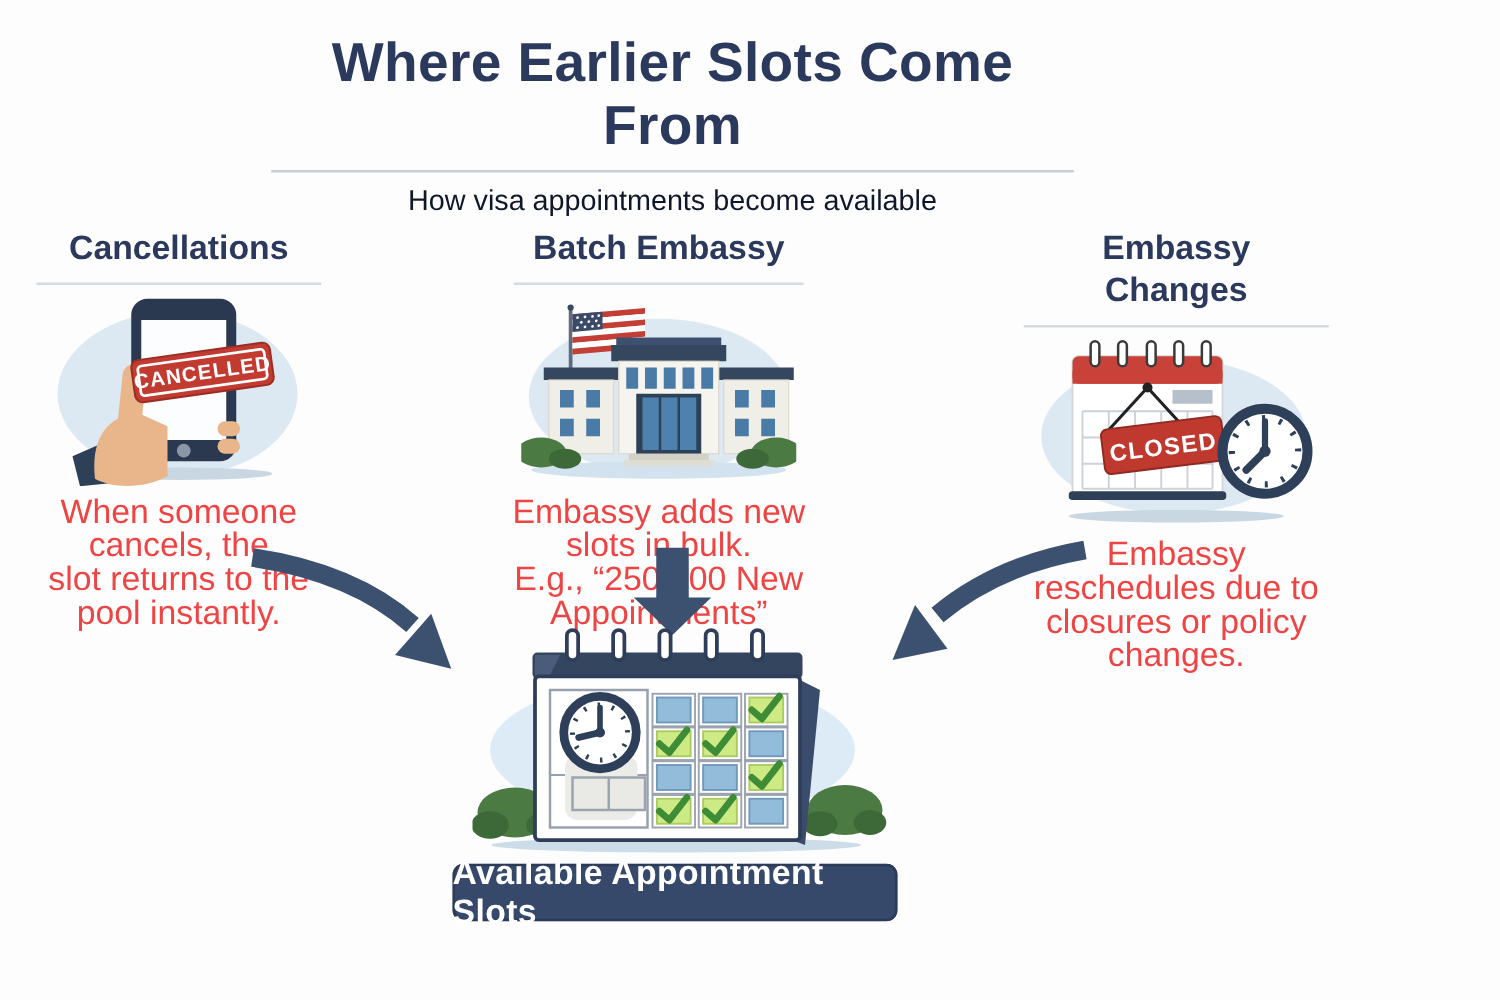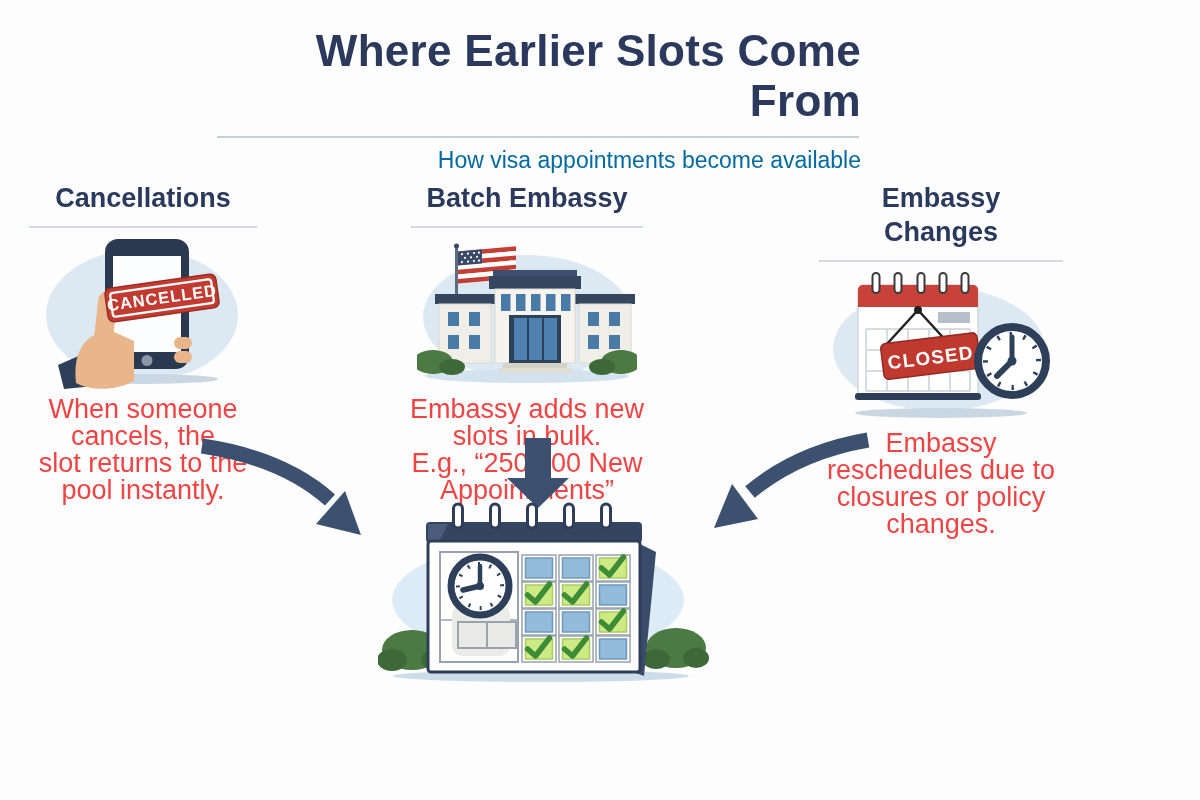--- a/index.html
+++ b/index.html
@@ -1,23 +1,23 @@
 <!DOCTYPE html>
 <html><head>
 <meta charset="utf-8">
 <style>
   html,body{margin:0;padding:0;}
   .canvas{
     position:relative;width:1200px;height:800px;background:#fdfdfd;overflow:hidden;
     font-family:"Liberation Sans",sans-serif;color:#2b3a5c;
   }
-  .header{position:absolute;left:215px;top:26px;width:646px;text-align:right;}
+  .header{position:absolute;left:215px;top:26px;width:646px;text-align:center;}
   .title{margin:0;font-size:44px;font-weight:700;letter-spacing:0.3px;color:#2b3a5c;}
   .title-divider{height:2px;background:#c7cfd9;margin:10px 2px 9px;}
-  .subtitle{margin:0;font-size:23px;font-weight:500;color:#0369a1;}
+  .subtitle{margin:0;font-size:23px;font-weight:500;color:#0f172a;}
 
   .column{position:absolute;top:170px;text-align:center;}
   .col-1{left:23px;width:240px;}
   .col-2{left:405px;width:244px;}
   .col-3{left:813px;width:256px;}
   .col-heading{margin:11px;font-size:27px;line-height:34px;font-weight:700;color:#2b3a5c;}
   .col-underline{height:2px;background:#d5dbe2;margin:3px 6px 3px;}
   .col-illustration{display:block;margin:2px auto 0;}
   .col-desc{margin:7px 0 0;font-size:27px;line-height:27px;color:#ef4444;}
 
@@ -273,14 +273,17 @@
         <path d="M223.5,76 L231.5,83 L245.5,65"></path>
         <path d="M149.5,103 L157.5,110 L171.5,92"></path>
         <path d="M186.5,103 L194.5,110 L208.5,92"></path>
         <path d="M223.5,130 L231.5,137 L245.5,119"></path>
         <path d="M149.5,157 L157.5,164 L171.5,146"></path>
         <path d="M186.5,157 L194.5,164 L208.5,146"></path>
       </g>
     </g>
   </svg>
 
+  <div class="result-label">
+    <span>Available Appointment Slots</span>
+  </div>
 
 </div>
 
 </body></html>

